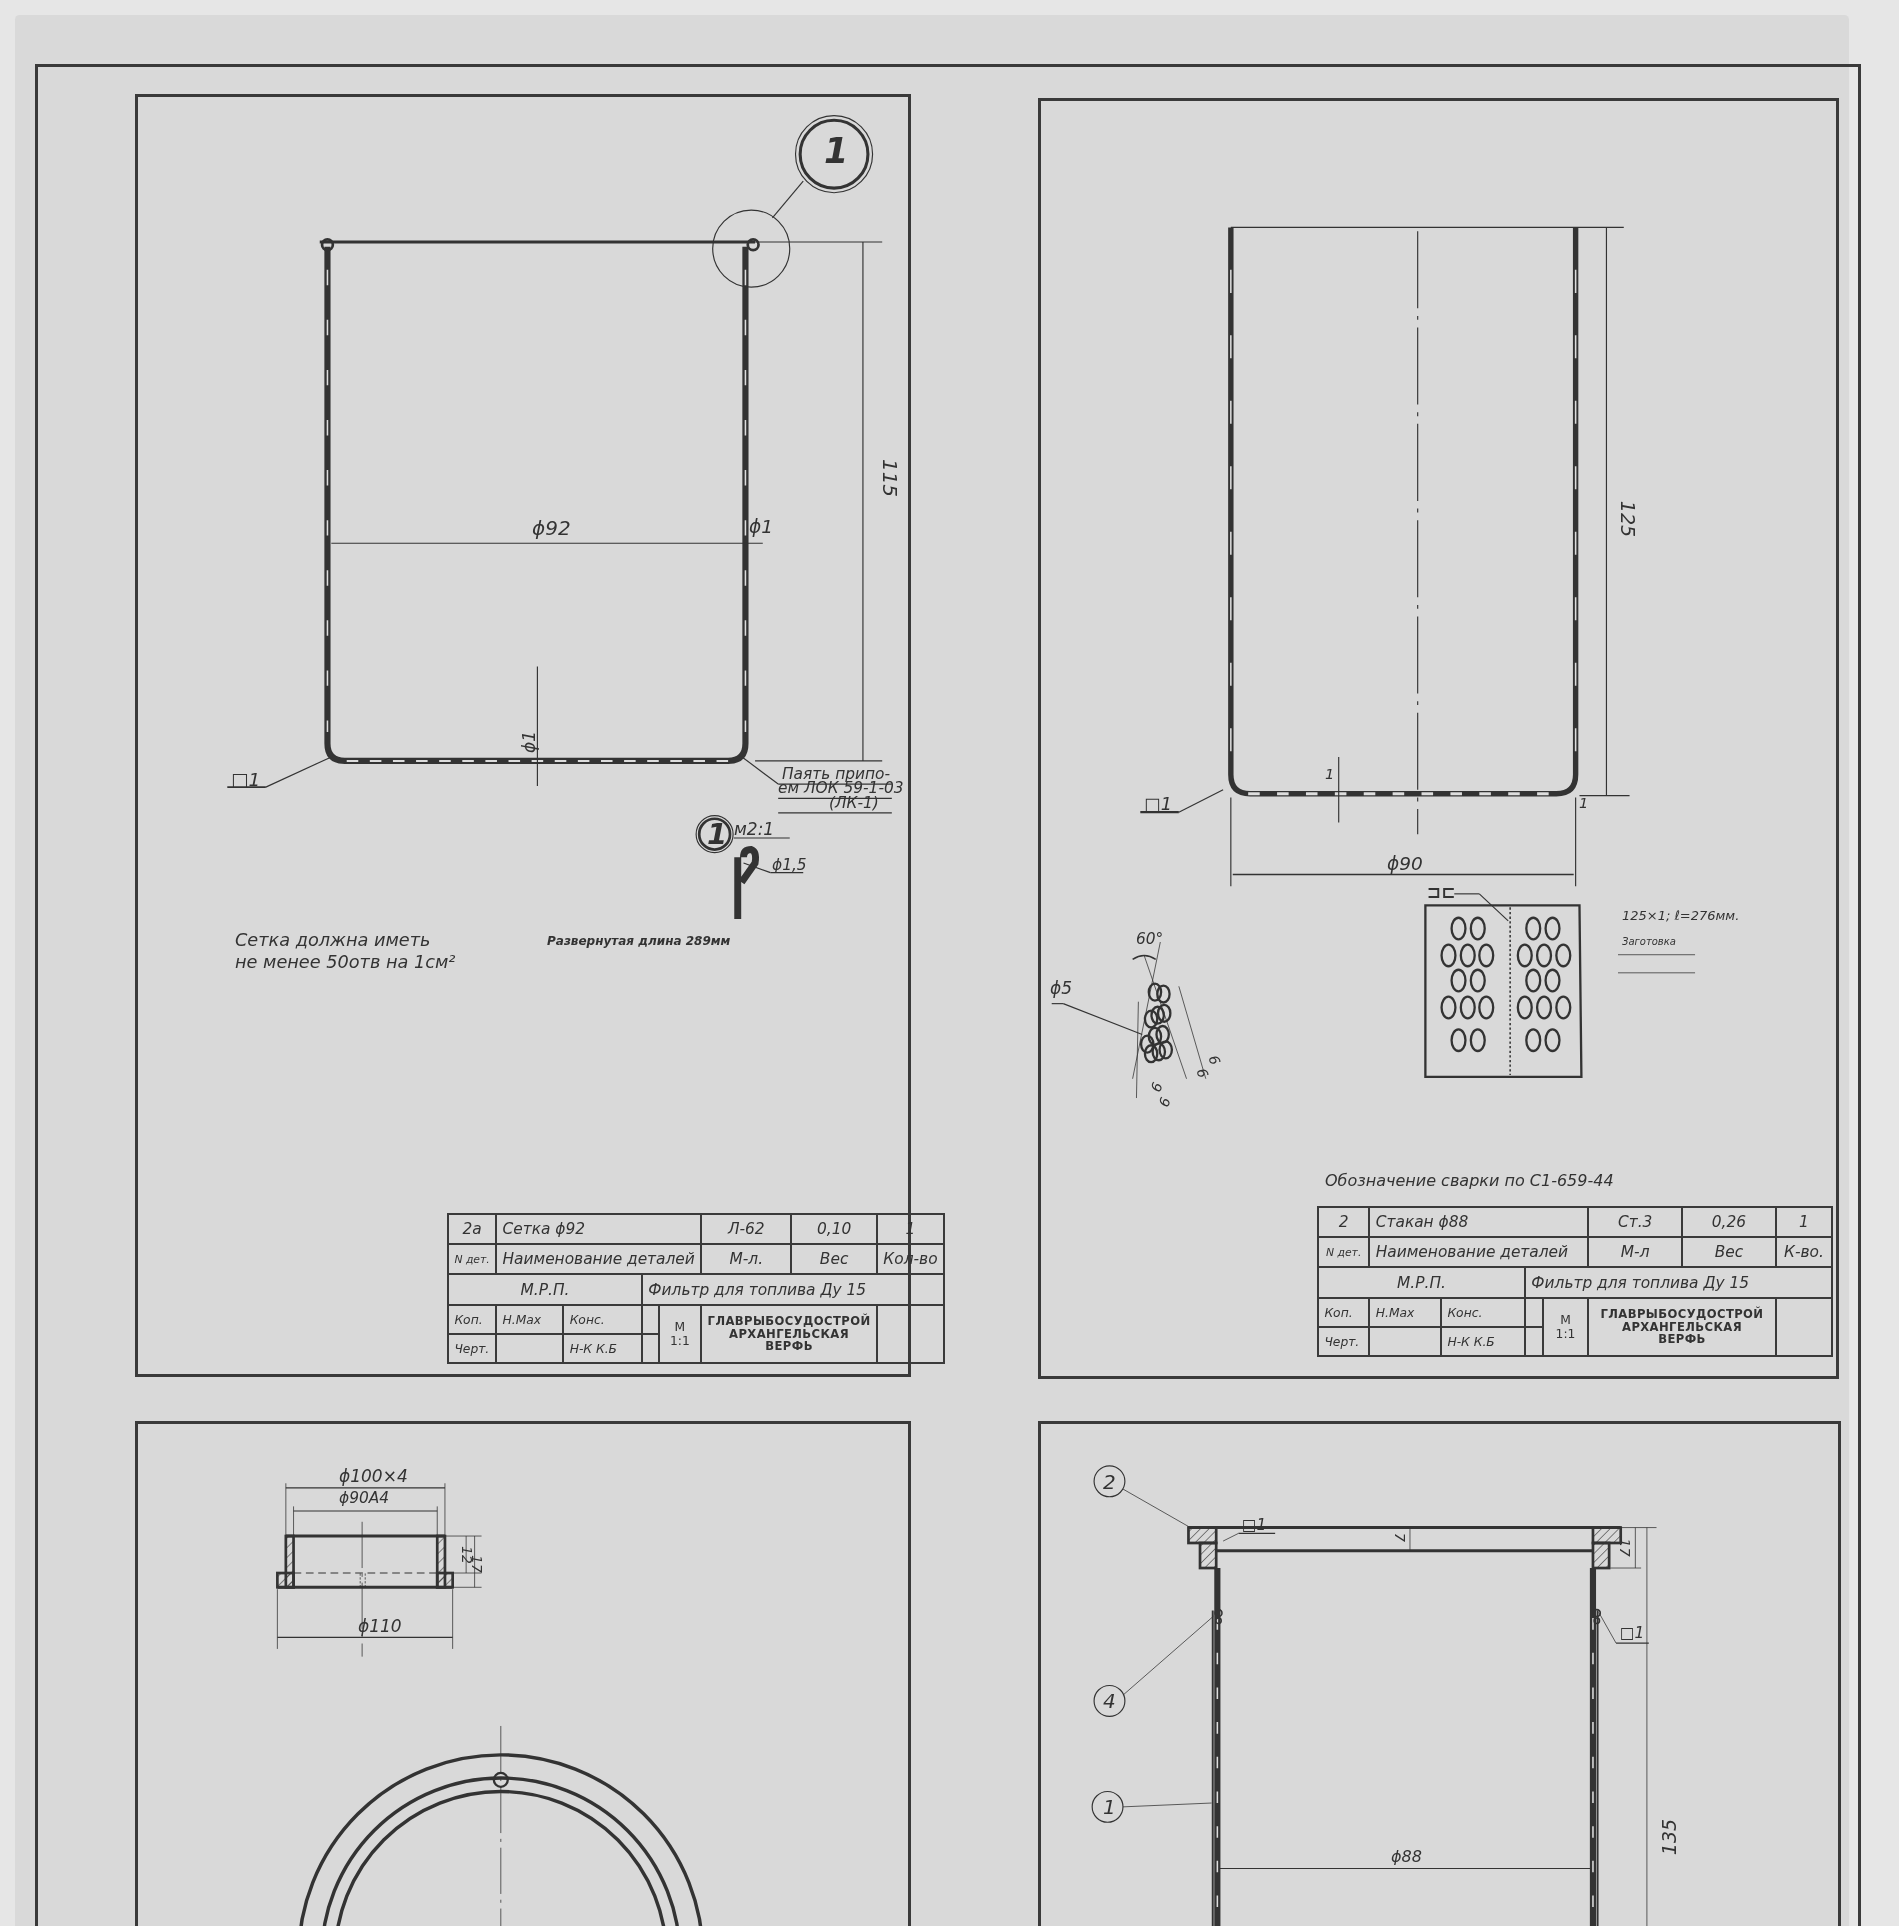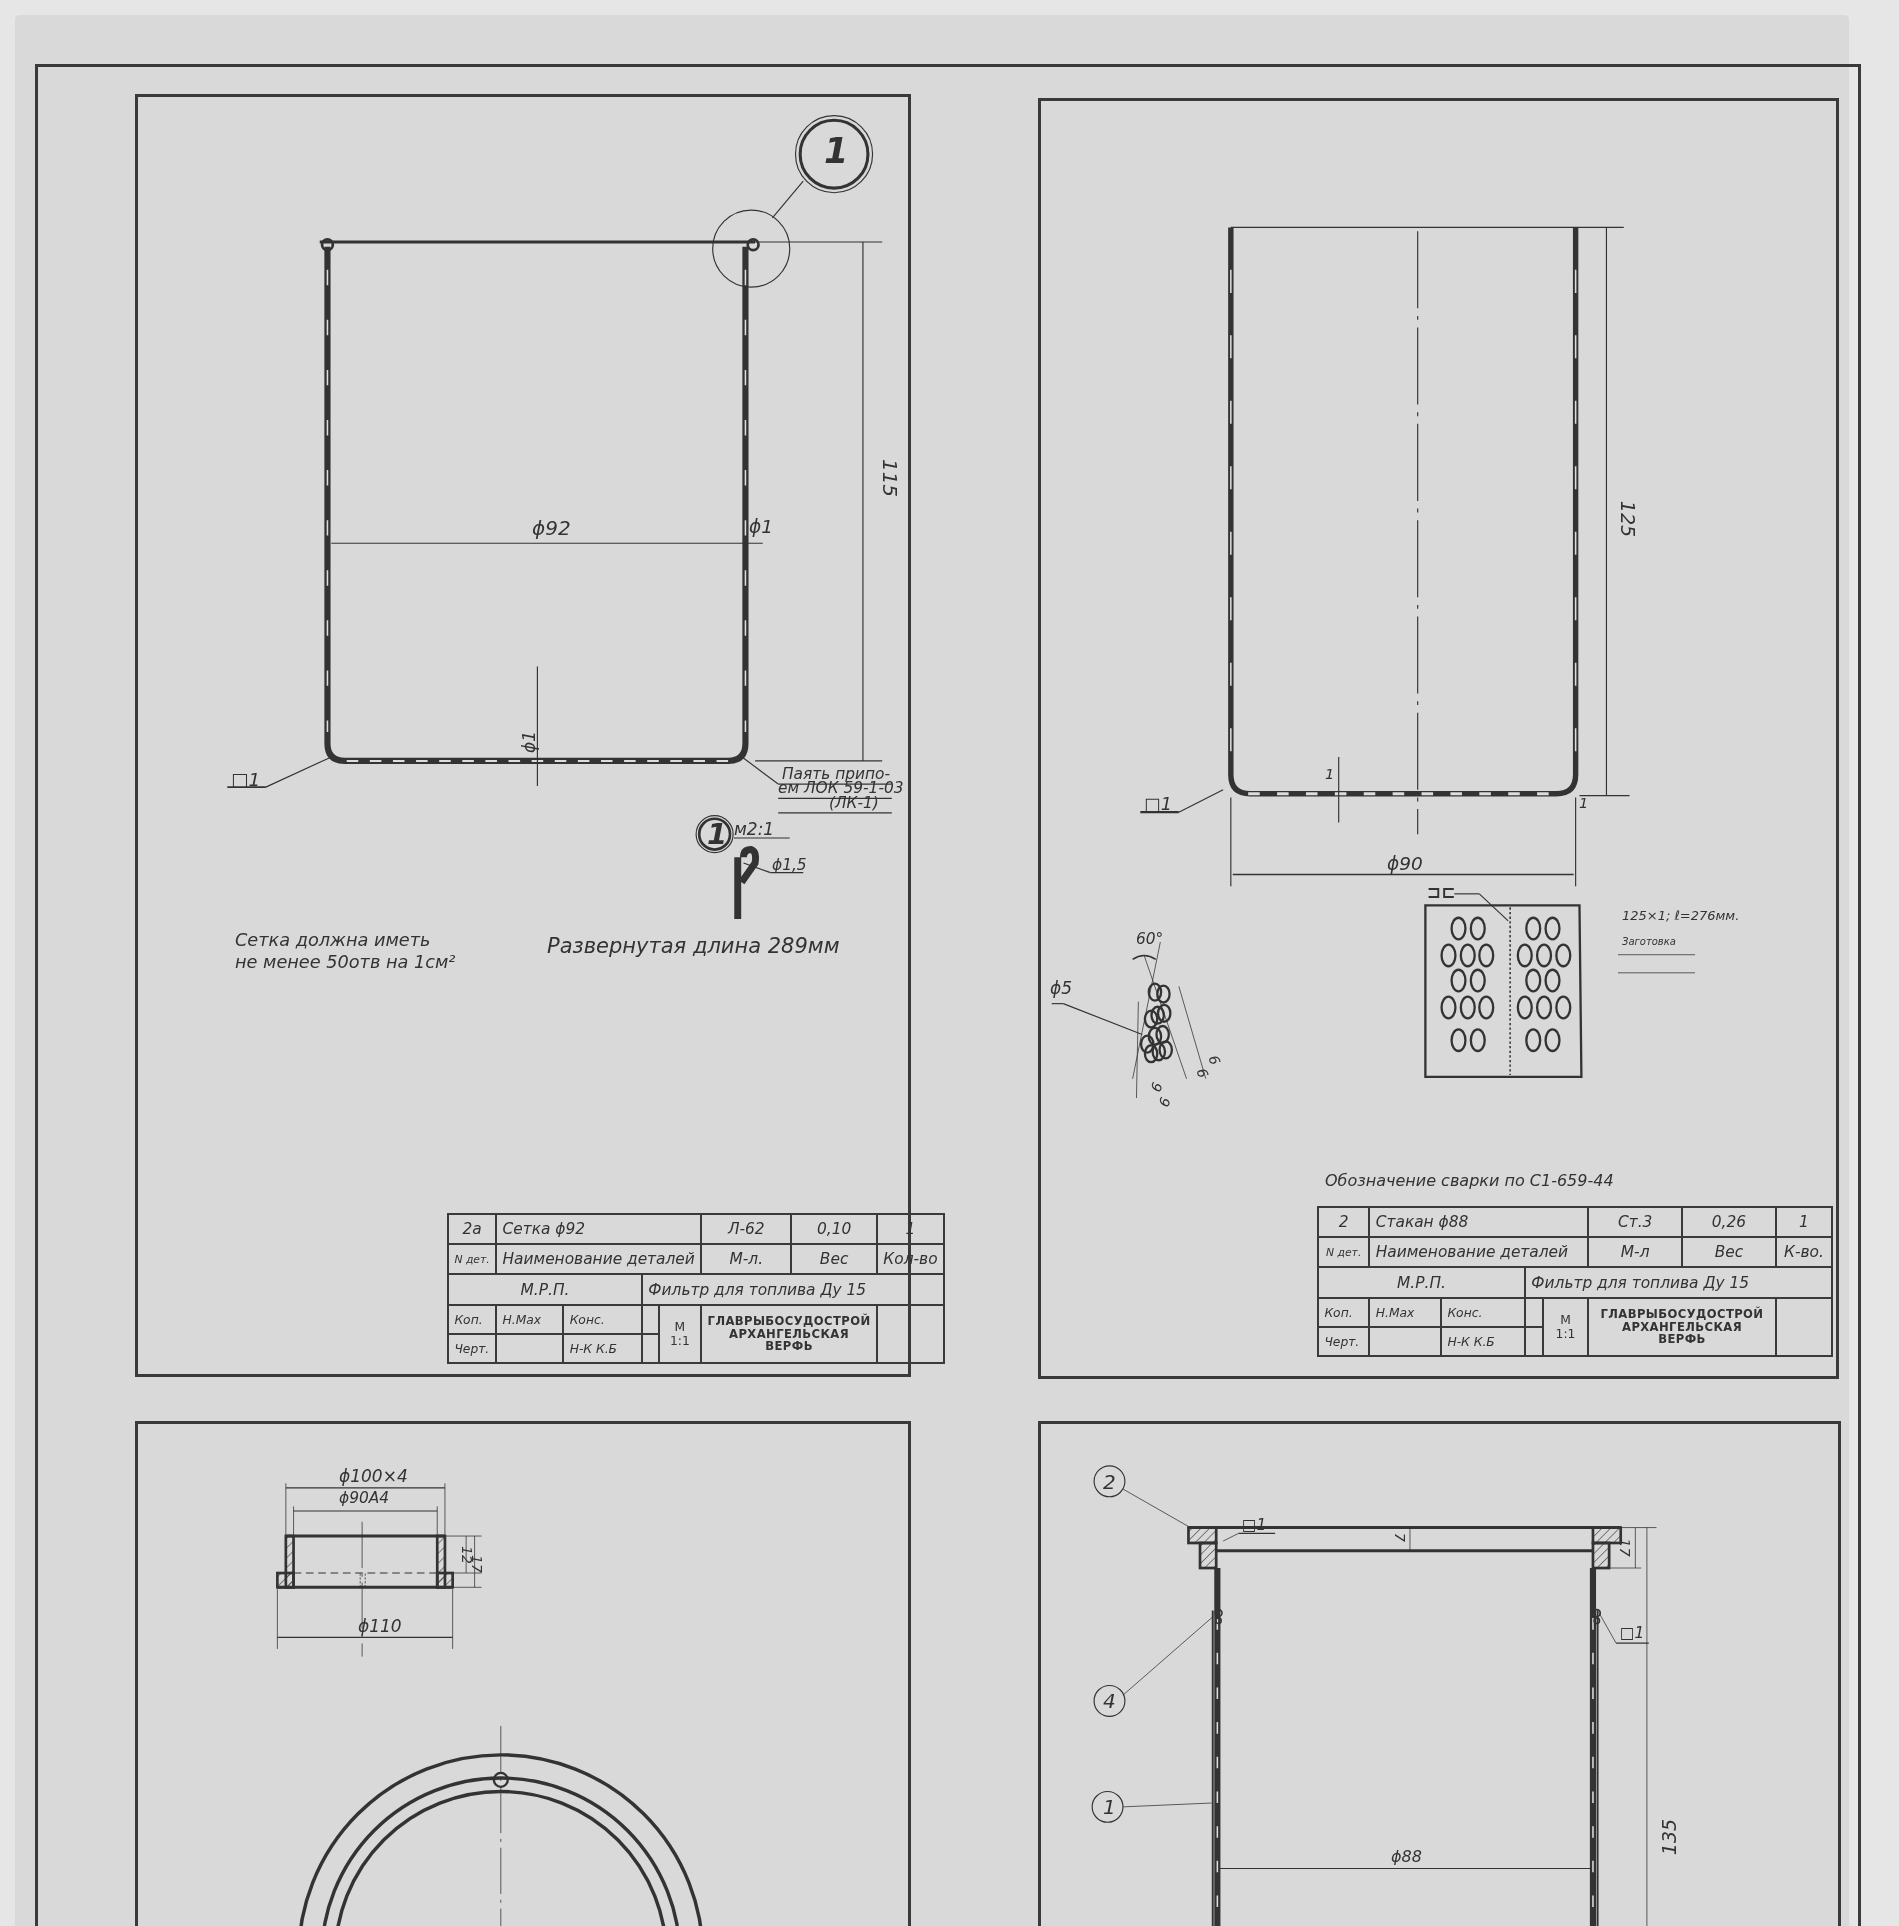--- a/index.html
+++ b/index.html
@@ -68,21 +68,21 @@
 <div class="hand" style="left:518px;top:732px;font-size:17px;transform:rotate(-90deg);">ϕ1</div>
 <div class="hand" style="left:231px;top:769px;font-size:18.5px;">□1</div>
 <div class="hand" style="left:782px;top:765px;font-size:15.4px;">Паять припо-</div>
 <div class="hand" style="left:778px;top:779px;font-size:15.4px;">ем ЛОК 59-1-03</div>
 <div class="hand" style="left:813px;top:794px;font-size:15.4px;margin-left:16px;">(ЛК-1)</div>
 <div class="hand" style="left:707px;top:817px;font-size:29px;font-weight:bold;">1</div>
 <div class="hand" style="left:734px;top:819px;font-size:17px;">м2:1</div>
 <div class="hand" style="left:772px;top:856px;font-size:15.4px;">ϕ1,5</div>
 <div class="hand" style="left:235px;top:930px;font-size:17.7px;">Сетка должна иметь</div>
 <div class="hand" style="left:235px;top:952px;font-size:17.7px;">не менее 50отв на 1см²</div>
-<div class="hand" style="left:547px;top:934px;font-size:21px;">Развернутая длина 289мм</div>
+<div class="hand" style="left:547px;top:934px;font-size:12px;font-weight:bold;">Развернутая длина 289мм</div>
 
 <table class="tb" style="left:433px;top:1213px;width:478px;font-size:15.4px;margin-left:14px;">
   <tbody>
       <tr style="height:30px;">
     <td class="c">2а</td>
     <td colspan="4">Сетка ϕ92</td>
     <td class="c">Л-62</td>
     <td class="c">0,10</td>
     <td class="c">1</td>
   </tr>

